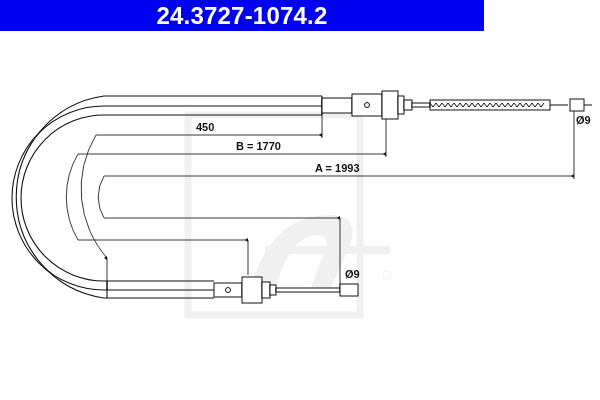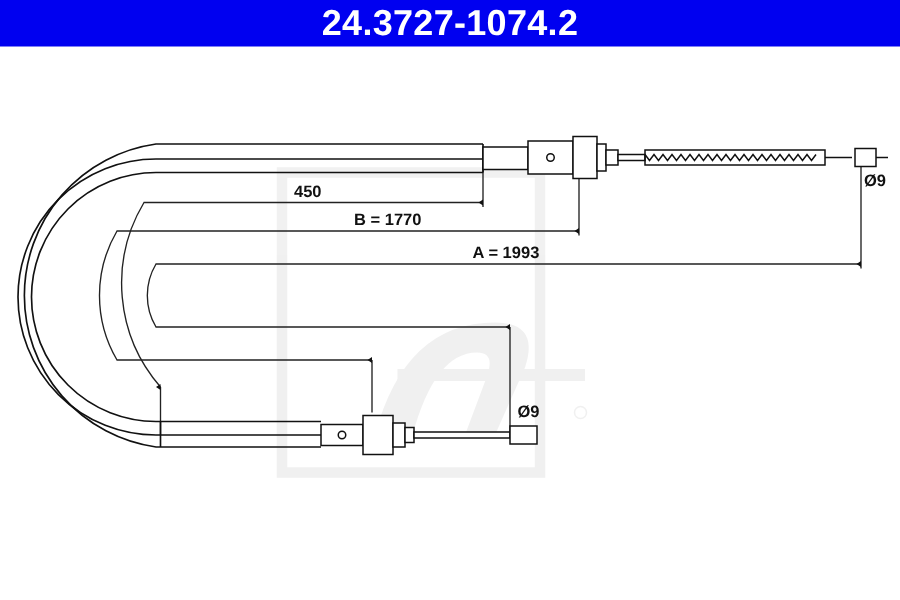--- a/index.html
+++ b/index.html
@@ -1,17 +1,17 @@
 <!DOCTYPE html>
 <html><head>
 <meta charset="utf-8">
 <style>
   html, body { margin:0; padding:0; background:#ffffff; }
   body { width:600px; height:400px; position:relative; overflow:hidden; font-family:"Liberation Sans", sans-serif; }
-  .header { position:absolute; left:0; top:0; width:600px; height:31px; background:#0000f0; color:#fff;
+  .header { position:absolute; left:0; top:0; width:484px; height:31px; background:#0000f0; color:#fff;
             display:flex; justify-content:center; align-items:center; gap:38px; font-weight:bold; font-size:24px; letter-spacing:0.2px; }
   .header span { line-height:31px; }
   svg { position:absolute; left:0; top:0; }
   .lbl { font-family:"Liberation Sans", sans-serif; font-weight:bold; font-size:11px; fill:#111; }
 </style>
 </head>
 <body>
 
 <div class="header">
   <span>24.3727-1074.2</span>

